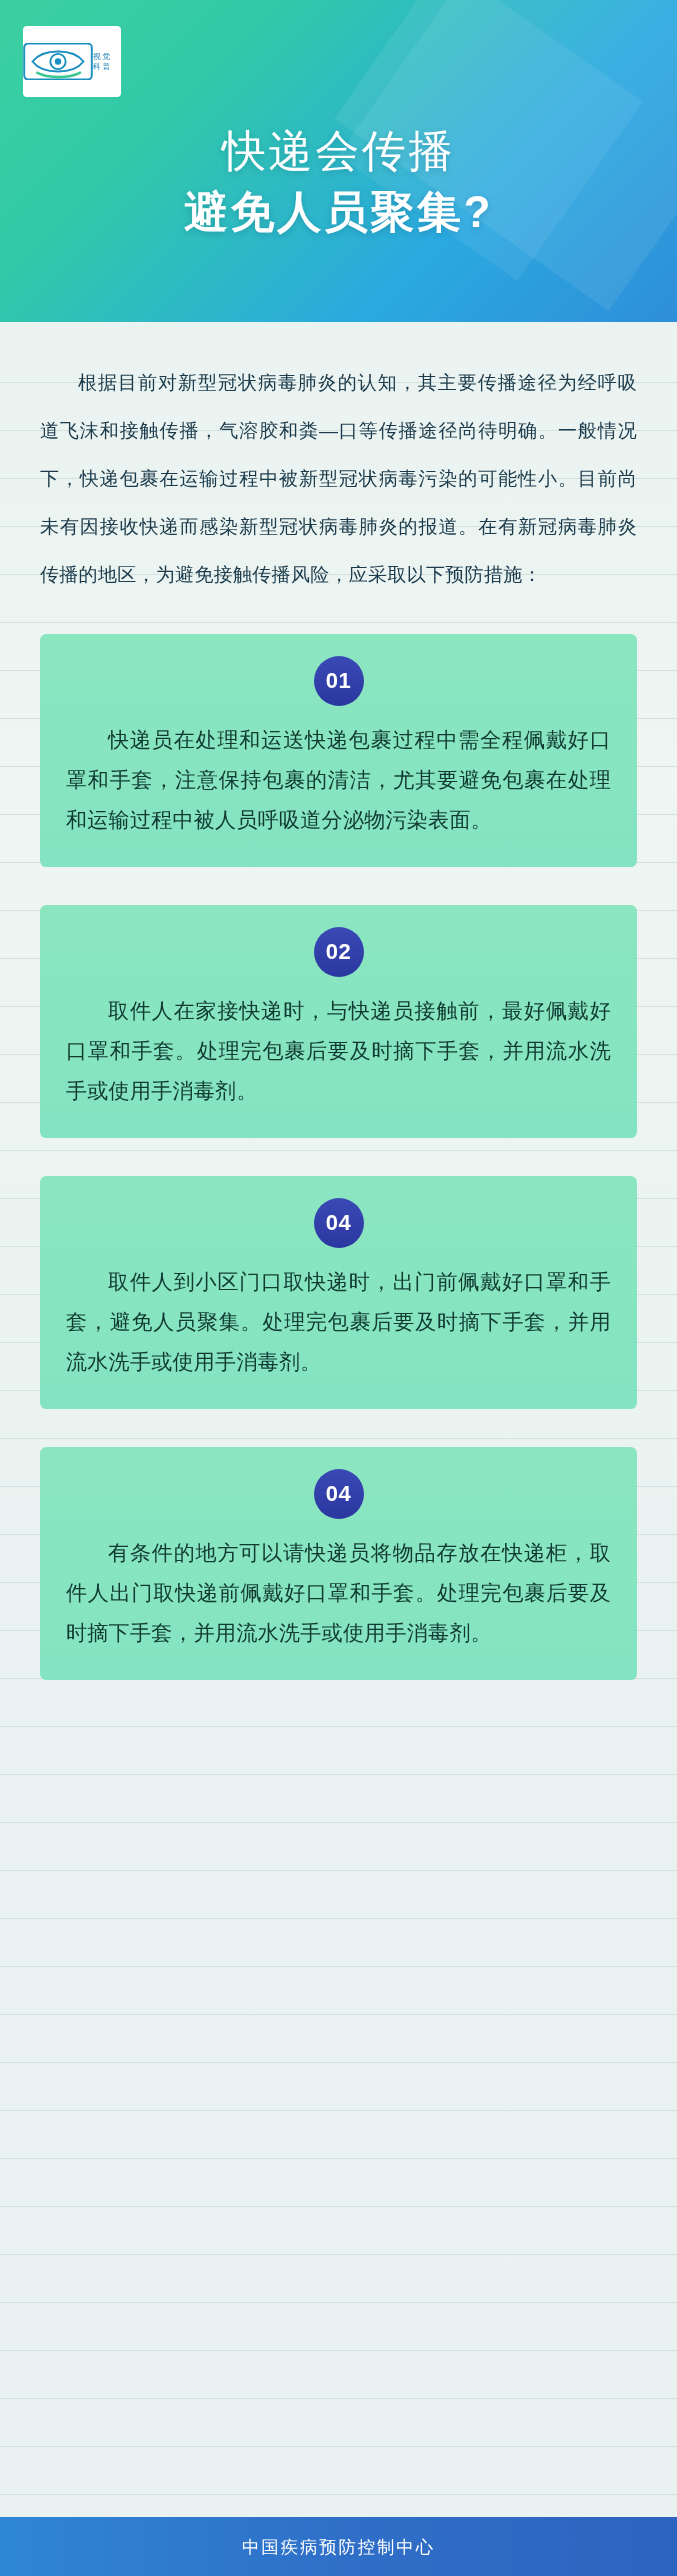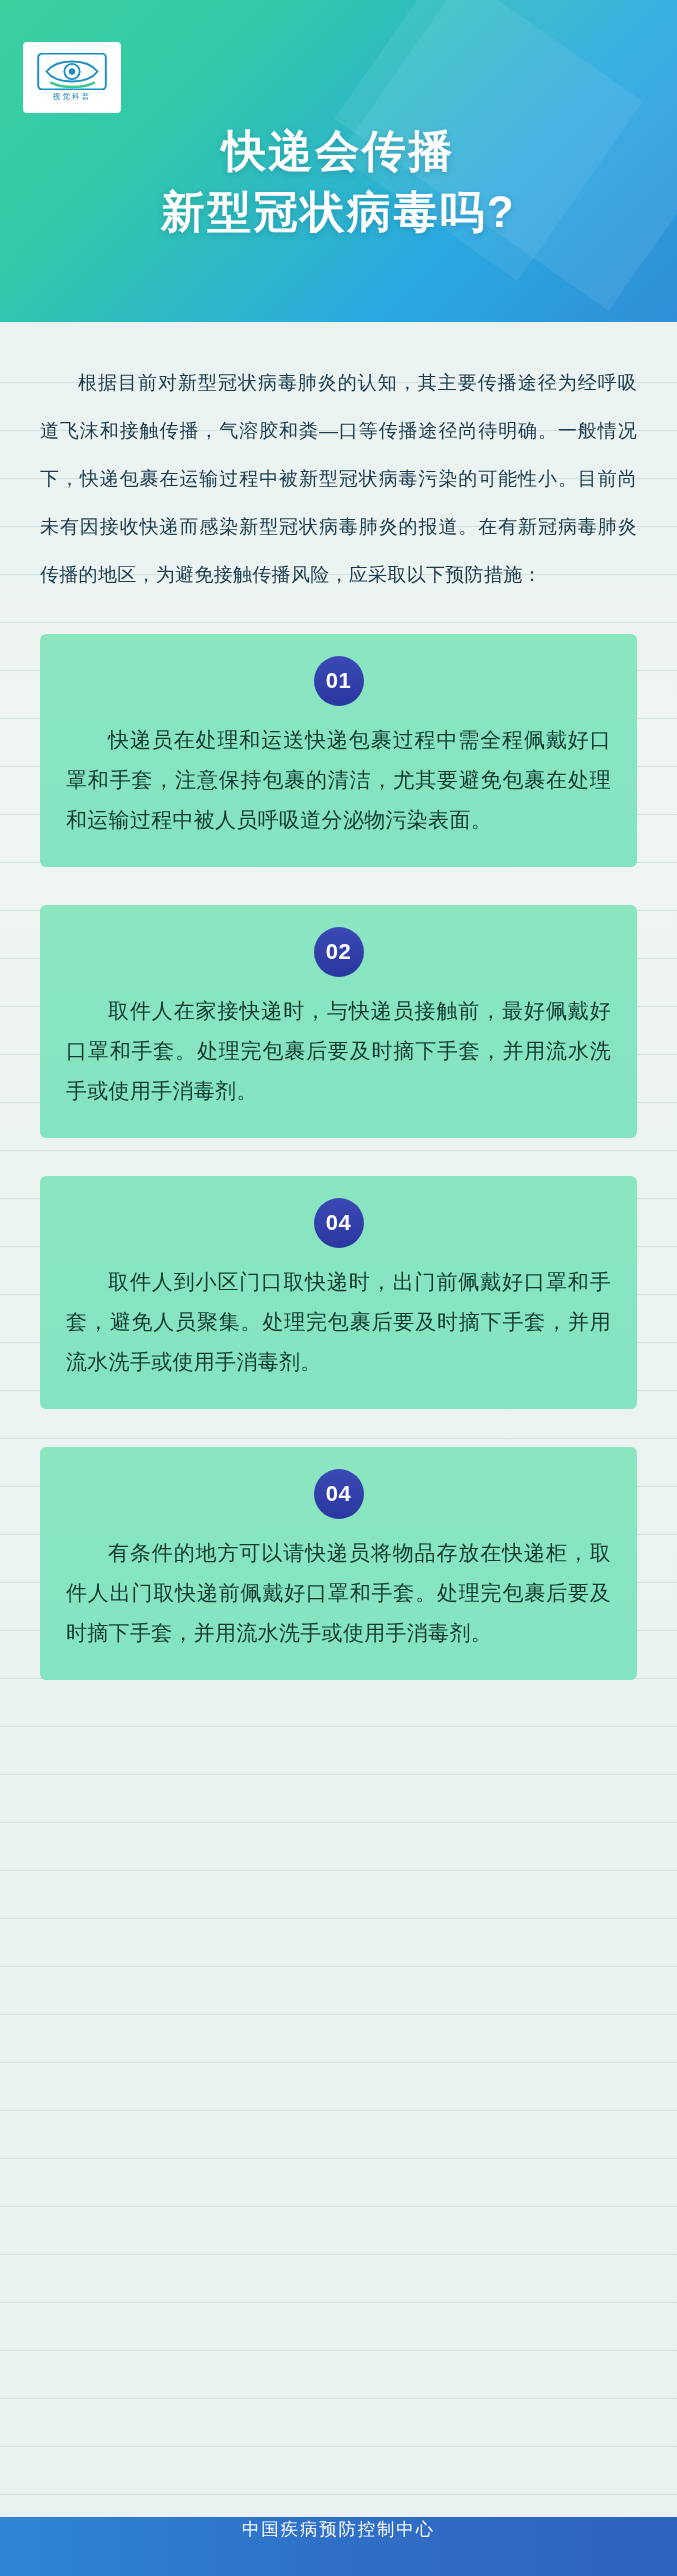--- a/index.html
+++ b/index.html
@@ -64,25 +64,23 @@
   }
   .logo {
     position: absolute;
     left: 23px;
     top: 26px;
     width: 98px;
     height: 71px;
     background: #ffffff;
     border-radius: 3.9px;
     display: flex;
-    flex-direction: column;
     align-items: center;
     justify-content: center;
     z-index: 3;
-    margin-top: 16px;
   }
   .logo .eye-wrap {
     width: 70px;
     height: 37px;
     position: relative;
   }
   .logo-caption {
     font-size: 7.7px;
     color: #1a7fb5;
     letter-spacing: 1.9px;
@@ -90,21 +88,21 @@
   }
   .title-block {
     position: absolute;
     left: 0; right: 0;
     top: 123px;
     text-align: center;
     z-index: 3;
   }
   .title-line1 {
     font-size: 44px;
-    font-weight: bold;
+    font-weight: normal;
     color: #ffffff;
     letter-spacing: 2.6px;
     line-height: 1.25;
     text-shadow: 0 1.9px 6.4px rgba(0,60,80,0.22);
   }
   .title-line2 {
     font-size: 44px;
     font-weight: bold;
     color: #ffffff;
     letter-spacing: 2.6px;
@@ -165,21 +163,21 @@
   }
 
   
   .footer {
     position: absolute;
     left: 0; right: 0;
     bottom: 0;
     height: 59px;
     background: linear-gradient(90deg, #2f86d6 0%, #2f6fc8 50%, #2e63c0 100%);
     display: flex;
-    align-items: flex-start;
+    align-items: center;
     justify-content: center;
   }
   .footer-text {
     color: #ffffff;
     font-size: 17.4px;
     letter-spacing: 1.9px;
   }
   .spacer-bottom { height: 97px; }
 </style>
 </head>
@@ -199,21 +197,21 @@
           <circle cx="54" cy="29" r="12" fill="none" stroke="#1a8fc1" stroke-width="3"></circle>
           <circle cx="54" cy="29" r="5" fill="#1a8fc1"></circle>
           <path d="M20 46 C40 56, 70 56, 90 46" fill="none" stroke="#3cc98f" stroke-width="4"></path>
         </svg>
       </div>
       <div class="logo-caption">视觉科普</div>
     </div>
 
     <div class="title-block">
       <div class="title-line1">快递会传播</div>
-      <div class="title-line2">新型冠状病毒吗?</div>
+      <div class="title-line2">避免人员聚集?</div>
     </div>
   </div>
 
   <div class="intro">根据目前对新型冠状病毒肺炎的认知，其主要传播途径为经呼吸道飞沫和接触传播，气溶胶和粪—口等传播途径尚待明确。一般情况下，快递包裹在运输过程中被新型冠状病毒污染的可能性小。目前尚未有因接收快递而感染新型冠状病毒肺炎的报道。在有新冠病毒肺炎传播的地区，为避免接触传播风险，应采取以下预防措施：</div>
 
   <div class="cards">
 
     <div class="card">
       <div class="badge">01</div>
       <div class="card-text">快递员在处理和运送快递包裹过程中需全程佩戴好口罩和手套，注意保持包裹的清洁，尤其要避免包裹在处理和运输过程中被人员呼吸道分泌物污染表面。</div>

